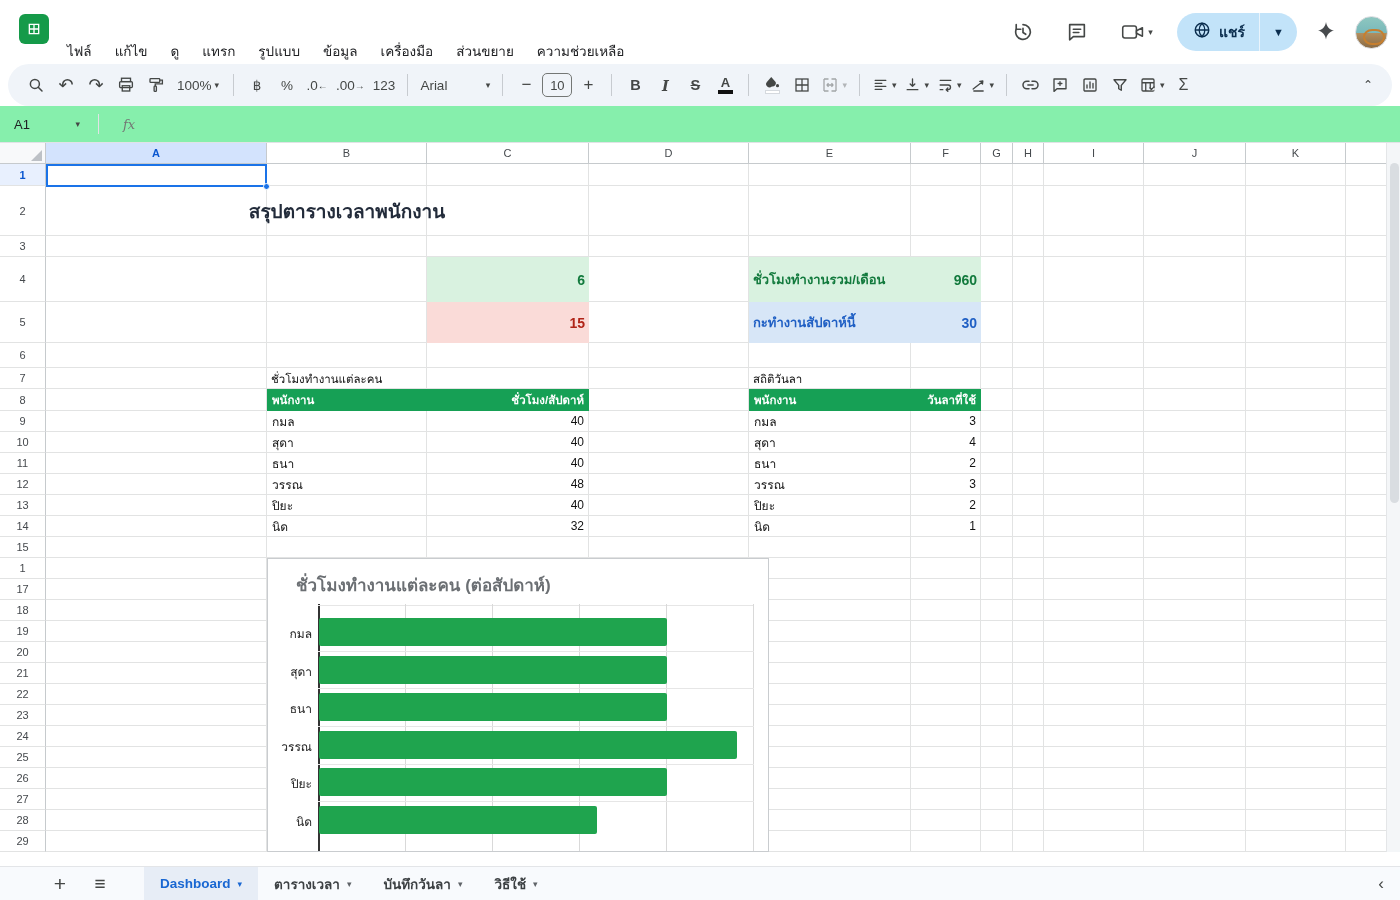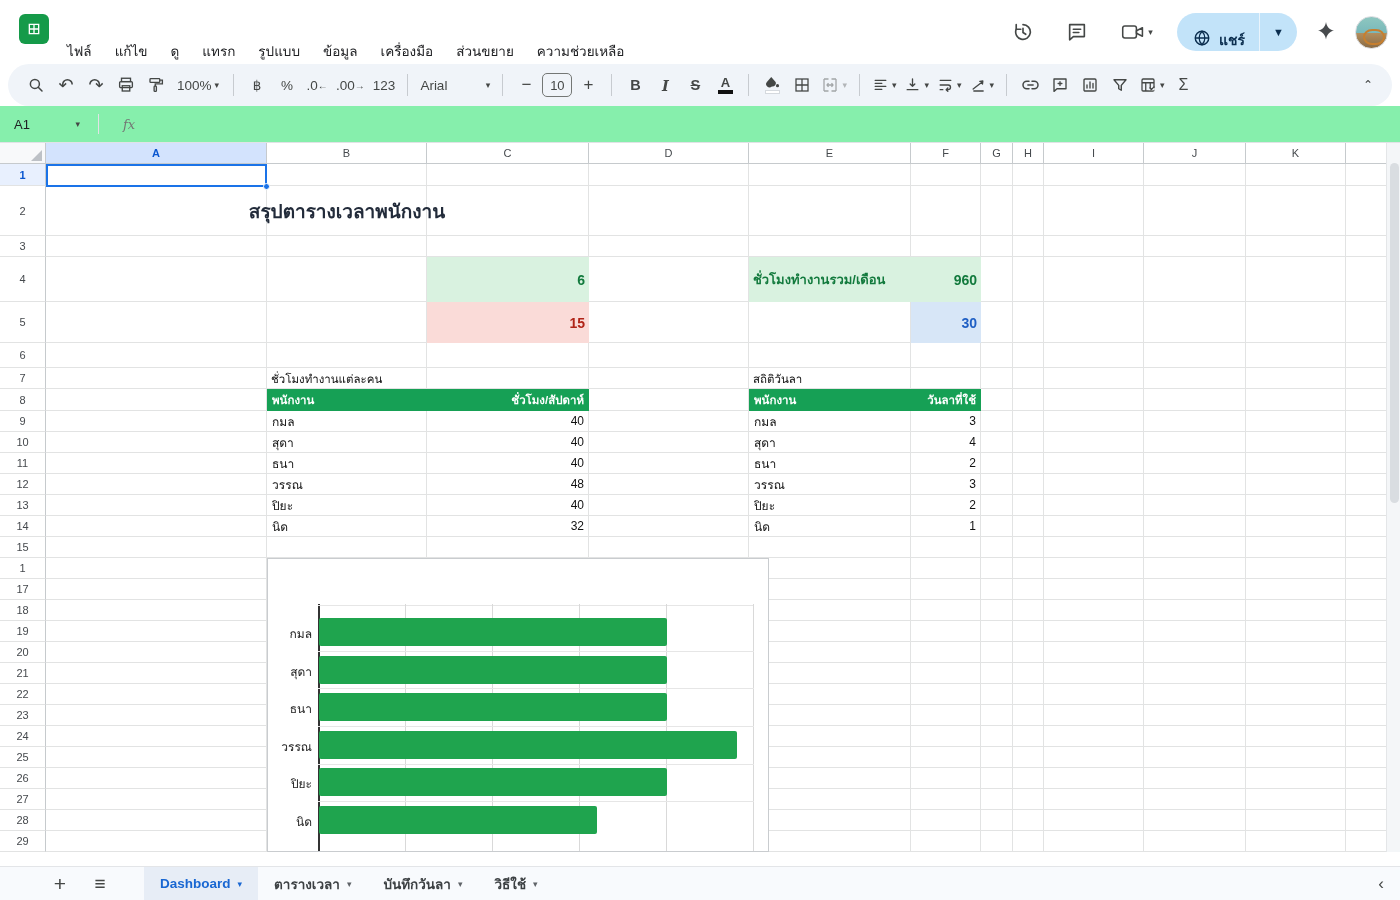--- a/index.html
+++ b/index.html
@@ -11,21 +11,21 @@
   #logo { position:absolute; left:19px; top:14px; width:30px; height:30px; background:#159a49; border-radius:6px; display:flex; align-items:center; justify-content:center; }
   #logo svg { display:block; }
   #doc-title-row { position:absolute; left:60px; top:11px; height:26px; display:flex; align-items:center; gap:14px; }
   #doc-title { font-size:17px; color:#1f1f1f; white-space:nowrap; }
   .title-ic { color:#444746; font-size:16px; line-height:1; display:flex; align-items:center; }
   #menubar { position:absolute; left:60px; top:38px; display:flex; gap:9px; }
   .menu-item { font-size:13.5px; color:#202124; padding:2px 7px; border-radius:4px; white-space:nowrap; }
   #topright { position:absolute; right:12px; top:10px; height:44px; display:flex; align-items:center; gap:14px; }
   .tr-ic { width:40px; height:40px; display:flex; align-items:center; justify-content:center; color:#444746; }
   #share-pill { height:38px; background:#c2e3f9; border-radius:19px; display:flex; align-items:center; overflow:hidden; }
-  #share-main { display:flex; align-items:flex-end; gap:8px; padding:0 14px 0 16px; height:100%; }
+  #share-main { display:flex; align-items:center; gap:8px; padding:0 14px 0 16px; height:100%; }
   #share-label { font-size:14px; font-weight:bold; color:#0b2e4f; }
   #share-caret { height:100%; display:flex; align-items:center; padding:0 13px; border-left:1.5px solid #eaf4fc; color:#0b2e4f; font-size:11px; }
   #avatar { width:33px; height:33px; border-radius:50%; background:linear-gradient(180deg,#8ec7c0 0%,#79b8ba 52%,#b28e5e 52%,#8a6b45 100%); border:1px solid #dadce0; position:relative; overflow:hidden; }
   #avatar::after { content:""; position:absolute; left:7px; top:12px; width:18px; height:12px; border:2px solid #c77f2f; border-radius:50% / 60%; }
 
   
   #toolbar { position:absolute; left:8px; top:64px; width:1384px; height:42px; background:#f0f4f9; border-radius:21px; display:flex; align-items:center; padding:0 10px 0 14px; gap:2px; }
   .tb-btn { height:28px; min-width:28px; border-radius:4px; display:flex; align-items:center; justify-content:center; color:#444746; font-size:14px; padding:0 3px; }
   .tb-txt { font-size:13.5px; color:#444746; }
   .tb-sep { width:1px; height:22px; background:#c7cbd0; margin:0 7px; flex:none; }
@@ -395,20 +395,21 @@
     </div>
   <div id="corner"></div>
 
   <div id="sheet-title" style="top:43px">สรุปตารางเวลาพนักงาน</div>
 
   <div class="cell card-value" style="left:427px; top:114px; width:162px; height:45px; background:#d9f2e0; color:#127a3d">6</div>
   <div class="cell card-label" style="left:749px; top:114px; width:162px; height:45px; background:#d9f2e0; color:#127a3d">ชั่วโมงทำงานรวม/เดือน</div>
   <div class="cell card-value" style="left:911px; top:114px; width:70px; height:45px; background:#d9f2e0; color:#127a3d">960</div>
 
   <div class="cell card-value" style="left:427px; top:159px; width:162px; height:41px; background:#fadbd8; color:#b02418">15</div>
+  <div class="cell card-label" style="left:749px; top:159px; width:162px; height:41px; background:#d7e6f7; color:#1f5fc4">กะทำงานสัปดาห์นี้</div>
   <div class="cell card-value" style="left:911px; top:159px; width:70px; height:41px; background:#d7e6f7; color:#1f5fc4">30</div>
 
   <div class="cell" style="left:267px; top:225px; width:200px; height:21px; font-size:11.5px">ชั่วโมงทำงานแต่ละคน</div>
   <div class="cell" style="left:749px; top:225px; width:162px; height:21px; font-size:11.5px">สถิติวันลา</div>
 
   <div class="thead-cell" style="left:267px; top:246px; width:160px; height:22px; background:#16a055">พนักงาน</div>
   <div class="thead-cell" style="left:427px; top:246px; width:162px; height:22px; background:#16a055; justify-content:flex-end">ชั่วโมง/สัปดาห์</div>
   <div class="thead-cell" style="left:749px; top:246px; width:162px; height:22px; background:#16a055">พนักงาน</div>
   <div class="thead-cell" style="left:911px; top:246px; width:70px; height:22px; background:#16a055; justify-content:flex-end">วันลาที่ใช้</div>
 
@@ -440,20 +441,21 @@
       <div class="tc val">2</div>
     <div class="tc name">นิด</div>
       <div class="tc val">1</div>
   </div>
 
   <div id="sel-a1" style="top:21px"></div>
   <div id="sel-handle" style="top:40px"></div>
 </div>
 
 <div id="chart">
+  <div id="chart-title">ชั่วโมงทำงานแต่ละคน (ต่อสัปดาห์)</div>
   <div id="plot-axis"></div>
   <div id="chart-plot">
       <div class="csep" style="top:46px"></div>
       <div class="cgrid" style="left:137px"></div>
       <div class="cgrid" style="left:224px"></div>
       <div class="cgrid" style="left:311px"></div>
       <div class="cgrid" style="left:398px"></div>
       <div class="cgrid" style="left:484.99999999999994px"></div>
       <div class="clabel" style="left:0;top:65px">กมล</div>
       <div class="cbar" style="left:51px;top:59px;width:348px;height:28px;background:#1fa44e"></div>

